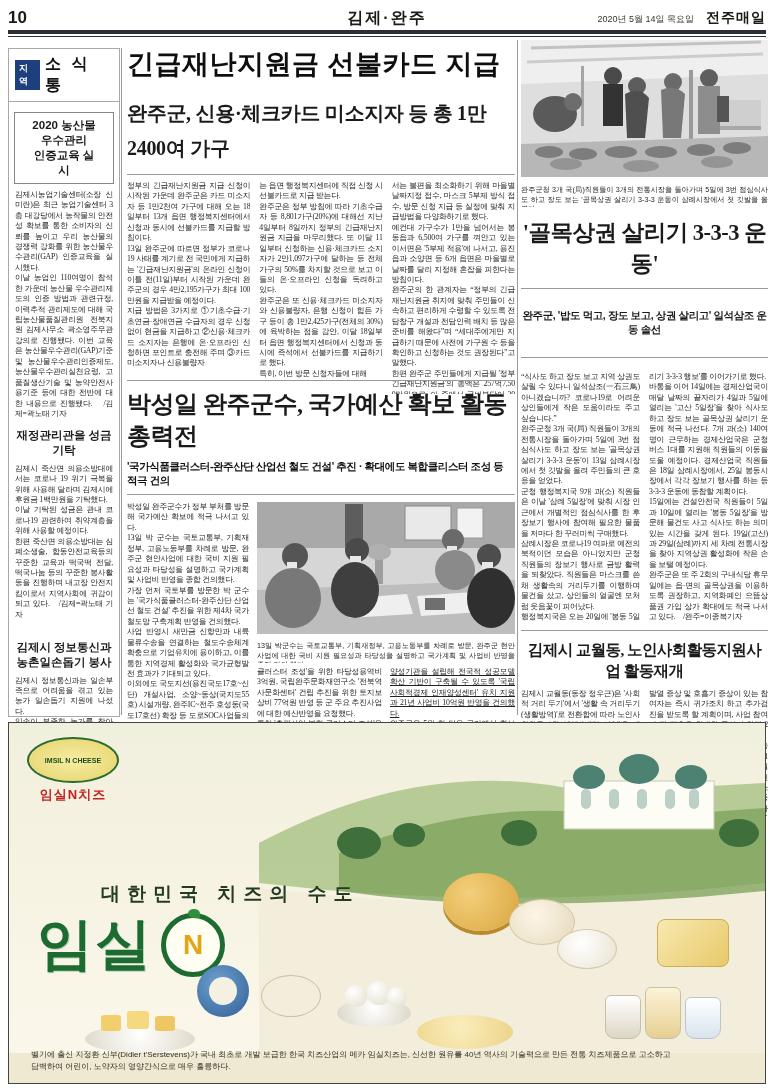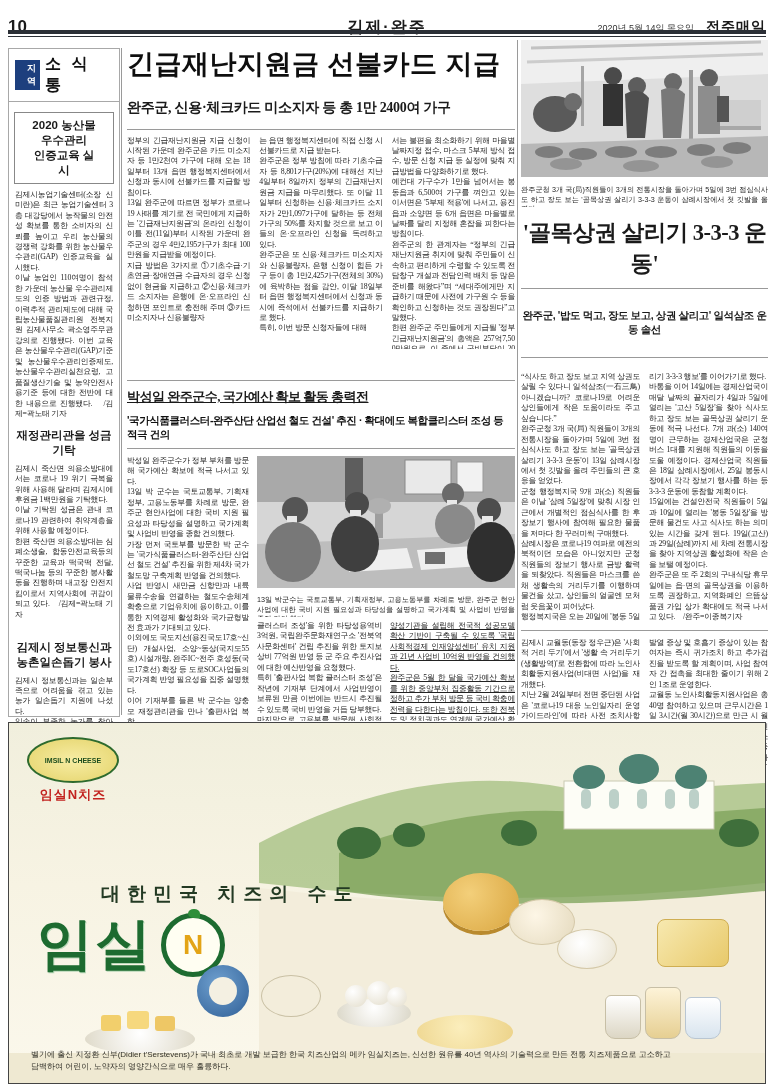--- a/index.html
+++ b/index.html
@@ -13,31 +13,31 @@
   
   .hdr-page{font:bold 17px "Liberation Sans",sans-serif;}
   .hdr-section{font:bold 16px "Liberation Sans",sans-serif;letter-spacing:2px;}
   .hdr-date{font:9px "Liberation Sans",sans-serif;color:#333;}
   .hdr-paper{font:bold 14px "Liberation Sans",sans-serif;letter-spacing:1px;}
   .hdr-rule-thick{background:#2b2f36;height:4px;}
   .hdr-rule-thin{background:#2b2f36;height:1px;}
   
   .sidebar{border:1px solid #a8a8a8;}
   .sb-head{display:flex;align-items:center;gap:5px;padding:5px 6px;border-bottom:1px solid #a8a8a8;}
-  .sb-tag{background:#1d3f7e;color:#fff;font:bold 9px "Liberation Sans",sans-serif;padding:2px 4px;text-align:right;}
+  .sb-tag{background:#1d3f7e;color:#fff;font:bold 9px "Liberation Sans",sans-serif;padding:2px 4px;}
   .sb-title{font:900 16px "Liberation Sans",sans-serif;letter-spacing:3px;color:#111;}
   .sb-art-title{font:bold 11.5px "Liberation Sans",sans-serif;text-align:center;line-height:1.3;margin:10px 5px 6px 5px;}
   .sb-art-title.boxed{border:1px solid #888;padding:5px 16px;}
   .sb-body{margin:0 6px;}
   
   .main-headline{font:900 27px "Liberation Sans",sans-serif;letter-spacing:0.5px;color:#0e0e0e;}
-  .main-subhead{font-weight:bold;font-size:14px;line-height:1.75;letter-spacing:-0.3px;}
+  .main-subhead{font-weight:bold;font-size:20px;line-height:1.75;letter-spacing:-0.3px;}
   .cols{display:flex;gap:9px;justify-content:center;}
   .col{flex:1;}
-  .mid-headline{font-weight:bold;font-size:13px;letter-spacing:-0.5px;text-decoration:underline;}
+  .mid-headline{font-weight:bold;font-size:24px;letter-spacing:-0.5px;}
   .mid-subhead{font:bold 10.5px "Liberation Sans",sans-serif;letter-spacing:-0.4px;color:#111;}
   .caption{font:7.2px "Liberation Sans",sans-serif;line-height:1.35;color:#222;text-align:justify;word-break:break-all;}
   
   .r-headline{font-weight:bold;font-size:22.5px;letter-spacing:-0.5px;text-align:center;}
   .r-subhead{font:bold 10.5px "Liberation Sans",sans-serif;letter-spacing:-0.4px;text-align:center;
              border-top:1px solid #999;border-bottom:1px solid #999;padding:20px 0;}
   .r2-headline{font-weight:bold;font-size:15.5px;letter-spacing:-0.6px;text-align:center;}
   
   .photo{background:#cfcfcf;overflow:hidden;}
   
@@ -53,21 +53,21 @@
                display:flex;align-items:center;justify-content:center;font:900 28px "Liberation Sans",sans-serif;color:#e3a416;position:relative;}
   .ad-n-emblem::after{content:"";position:absolute;top:-9px;left:22px;width:12px;height:9px;background:#2f8f3a;border-radius:50% 50% 0 50%;}
   .ad-fineprint{font:8px "Liberation Sans",sans-serif;color:#33322a;line-height:1.5;}
   .prod{position:absolute;border-radius:50%;}
 </style>
 </head>
 <body>
 
 <div class="page">
 
-  <div class="abs" style="left:8px;top:16px;width:758px;height:22px;display:flex;align-items:center;justify-content:space-between;">
+  <div class="abs" style="left:8px;top:7px;width:758px;height:22px;display:flex;align-items:center;justify-content:space-between;">
     <div class="hdr-page">10</div>
     <div class="hdr-section" style="position:absolute;left:0;right:0;text-align:center;">김제·완주</div>
     <div style="display:flex;align-items:baseline;gap:12px;">
       <div class="hdr-date">2020년 5월 14일 목요일</div>
       <div class="hdr-paper">전주매일</div>
     </div>
   </div>
   <div class="abs hdr-rule-thick" style="left:8px;top:30px;width:758px;"></div>
   <div class="abs hdr-rule-thin" style="left:8px;top:36px;width:758px;"></div>
 
@@ -225,20 +225,21 @@
 행정복지국은 오는 20일에 '봉동 5일장'에서, 29일에는 '고산 5일장'에서 각각 '골목상권 살</div>
       <div class="col bodytext prelines">리기 3-3-3 행보'를 이어가기로 했다.
 바통을 이어 14일에는 경제산업국이 매달 날짜의 끝자리가 4일과 5일에 열리는 '고산 5일장'을 찾아 식사도 하고 장도 보는 골목상권 살리기 운동에 적극 나선다. 7개 과(소) 140여 명이 근무하는 경제산업국은 군청버스 1대를 지원해 직원들의 이동을 도울 예정이다. 경제산업국 직원들은 18일 삼례시장에서, 25일 봉동시장에서 각각 장보기 행사를 하는 등 3-3-3 운동에 동참할 계획이다.
 15일에는 건설안전국 직원들이 5일과 10일에 열리는 '봉동 5일장'을 방문해 물건도 사고 식사도 하는 의미 있는 시간을 갖게 된다. 19일(고산)과 29일(삼례)까지 세 차례 전통시장을 찾아 지역상권 활성화에 작은 손을 보탤 예정이다.
 완주군은 또 주 2회의 구내식당 휴무일에는 읍·면의 골목상권을 이용하도록 권장하고, 지역화폐인 으뜸상품권 가입 상가 확대에도 적극 나서고 있다.　/완주=이종복기자</div>
     </div>
 
     <div class="hairline" style="height:1px;margin-top:6px;"></div>
 
     
+    <div class="r2-headline" style="margin-top:9px;">김제시 교월동, 노인사회활동지원사업 활동재개</div>
     <div class="cols" style="margin-top:7px;height:128px;">
       <div class="col bodytext prelines">김제시 교월동(동장 정우근)은 '사회적 거리 두기'에서 '생활 속 거리두기(생활방역)'로 전환함에 따라 노인사회활동지원사업(비대면 사업)을 재개했다.
 지난 2월 24일부터 전면 중단된 사업은 '코로나19 대응 노인일자리 운영 가이드라인'에 따라 사전 조치사항으로 소독제, 마스크 구비 등 사업 재개에 필요한 사항을 준비하고 방역관리 이행을 점검했다. 또한 방역관리 책임자를 지정하여 사업에 참여하는 어르신들에 대해 발열체크, 참여자 마스크 착용, 참여자 간 거리 유지 등의 방역</div>
       <div class="col bodytext prelines">발열 증상 및 호흡기 증상이 있는 참여자는 즉시 귀가조치 하고 추가검진을 받도록 할 계획이며, 사업 참여자 간 접촉을 최대한 줄이기 위해 2인 1조로 운영한다.
 교월동 노인사회활동지원사업은 총 40명 참여하고 있으며 근무시간은 1일 3시간(월 30시간)으로 만근 시 월 27만원의 활동비를 받는다. 어르신들에게 일자리를 제공함으로써 소득 창출은 물론 적극적인 사회활동을 통한 건강증진에 도움을 주는 사업으로 매주 3회 관내 환경정비 활동으로 마을주민들에게 호응을 받고 있다.</div>
     </div>
   </div>
 
   <div class="abs ad" style="left:8px;top:722px;width:756px;height:360px;">
 

